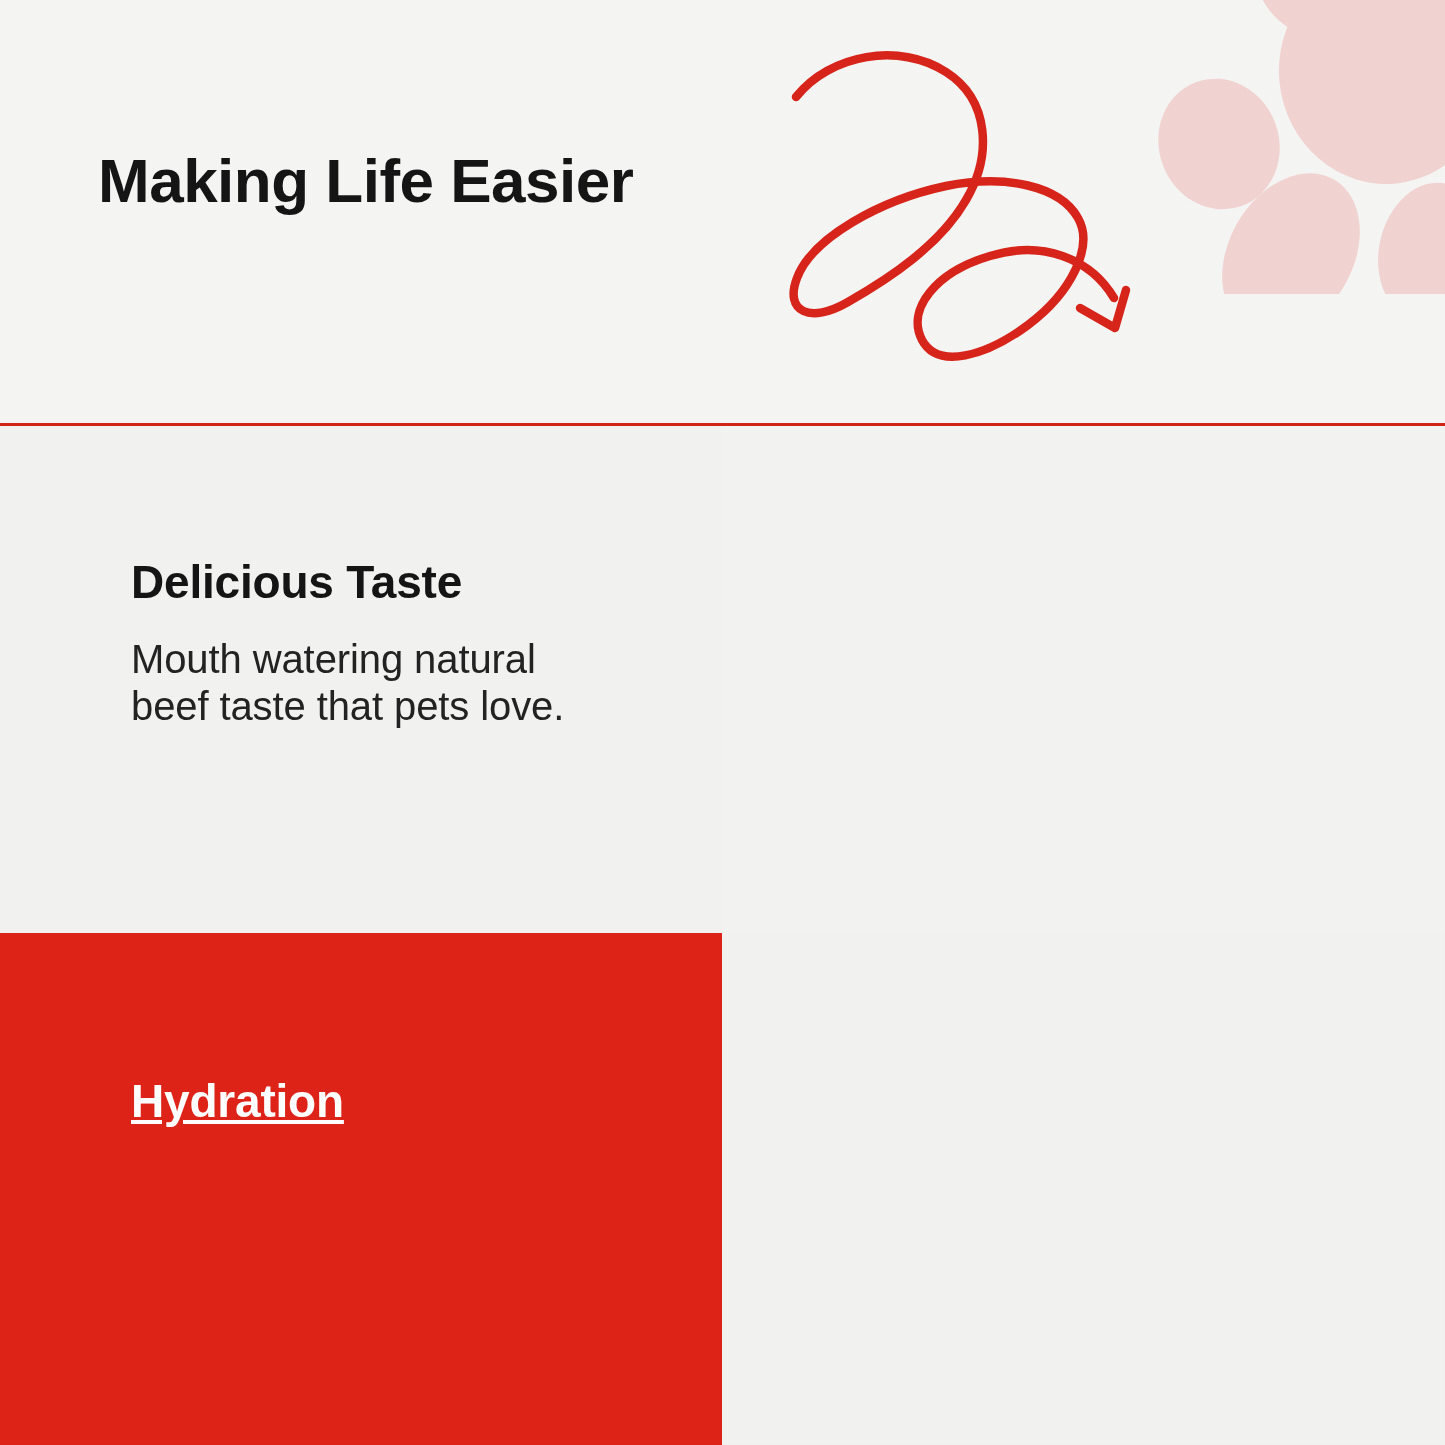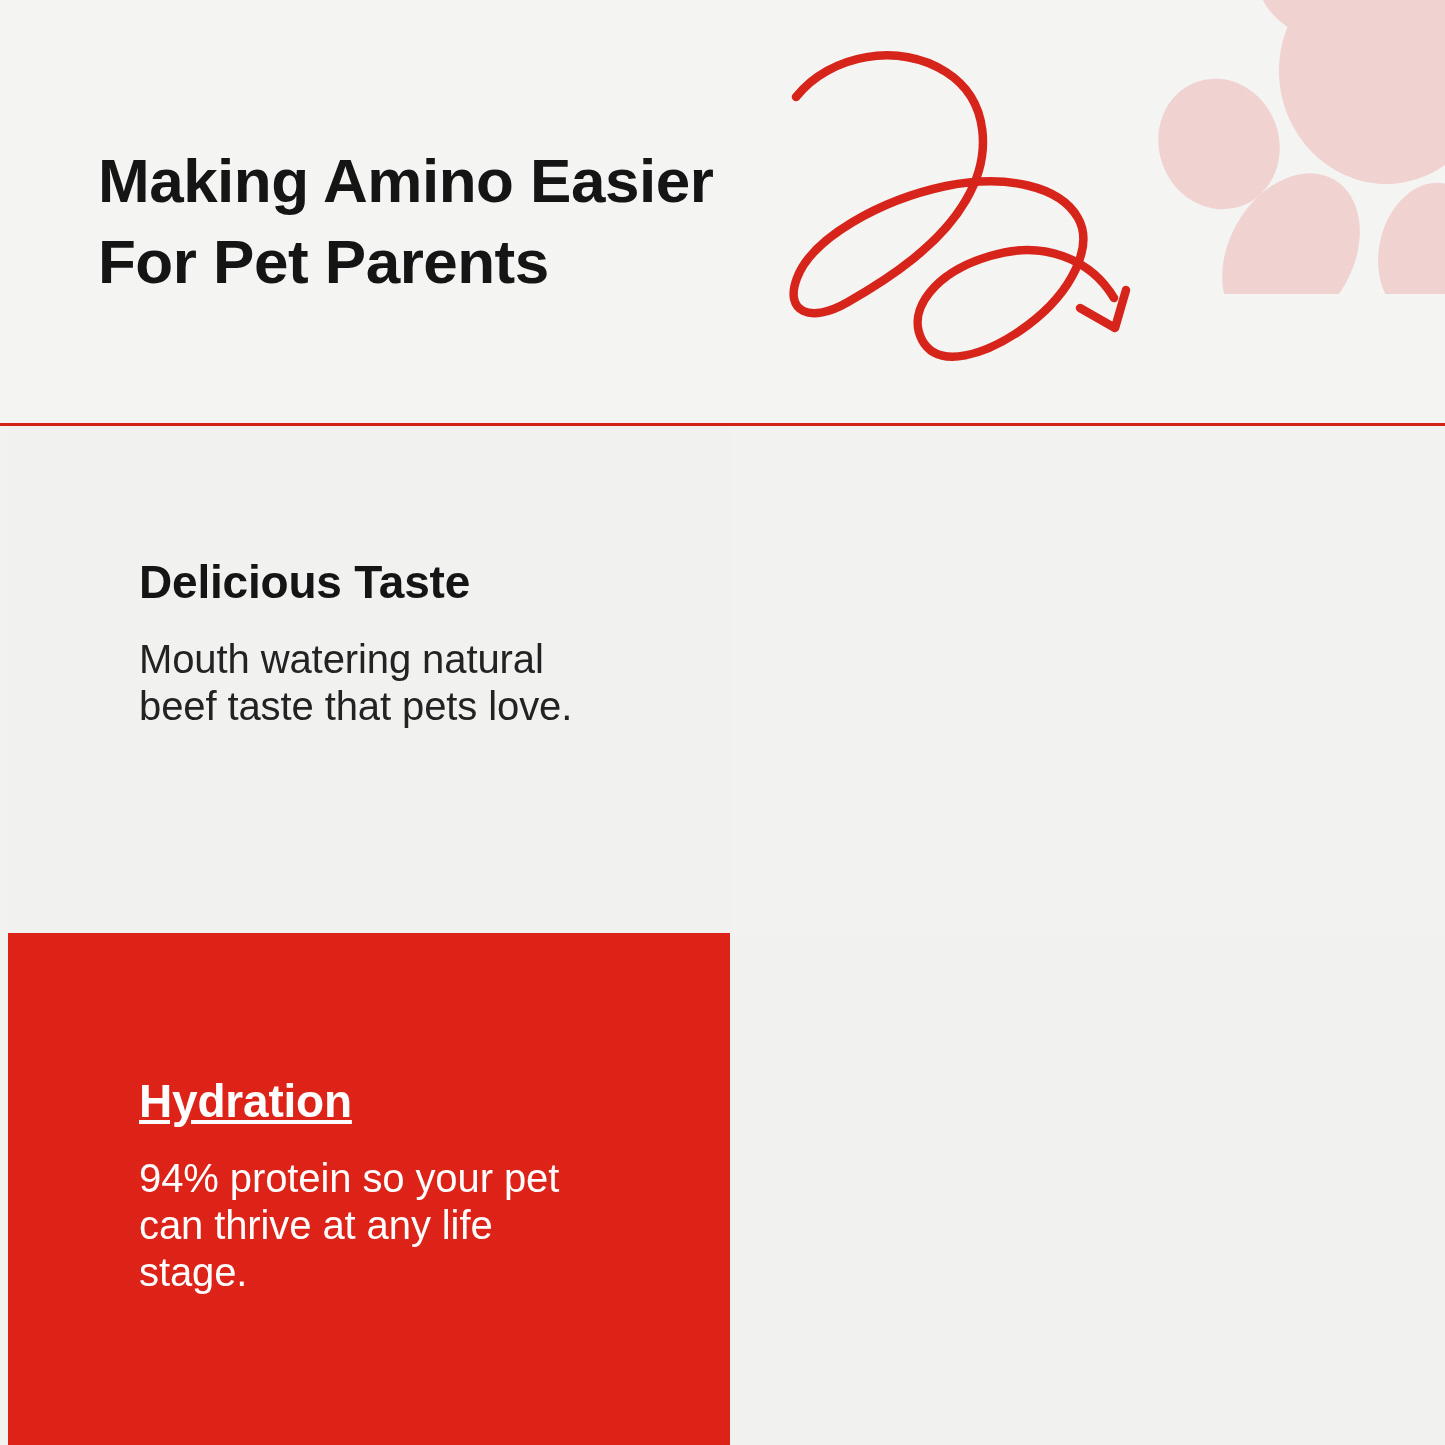--- a/index.html
+++ b/index.html
@@ -79,21 +79,21 @@
     left: 770px;
     top: 40px;
     width: 400px;
     height: 345px;
     z-index: 8;
   }
 
   
   .grid {
     position: absolute;
-    left: 8px;
+    left: 0;
     top: 426px;
     width: 1307px;
     height: 1019px;
     z-index: 4;
   }
   .cell {
     position: absolute;
     box-sizing: border-box;
     padding-left: 131px;
     padding-right: 60px;
@@ -166,36 +166,34 @@
                C 236 134, 290 146, 308 178
                C 324 206, 302 252, 258 285
                C 216 316, 168 330, 152 300
                C 136 269, 166 232, 220 216
                C 272 200, 320 218, 344 258"></path>
       <path d="M310 268 L 345 288 L 356 250"></path>
     </g>
   </svg>
 
   <h1 class="headline">
-    <span>Making Amino Easier</span>
-    <span class="l2">For Pet Parents</span>
+    <span>Making Life Easier</span>
   </h1>
 
   <div class="header-rule"></div>
 
   <div class="grid">
 
     <div class="cell tl light">
       <h2 class="cell-head">Delicious Taste</h2>
       <p class="cell-body">Mouth watering natural beef taste that pets love.</p>
     </div>
 
 
     <div class="cell bl red">
       <h2 class="cell-head">Hydration</h2>
-      <p class="cell-body">94% protein so your pet can thrive at any life stage.</p>
     </div>
 
     <div class="cell br light">
     </div>
 
   </div>
 </div>
 
 </body></html>

